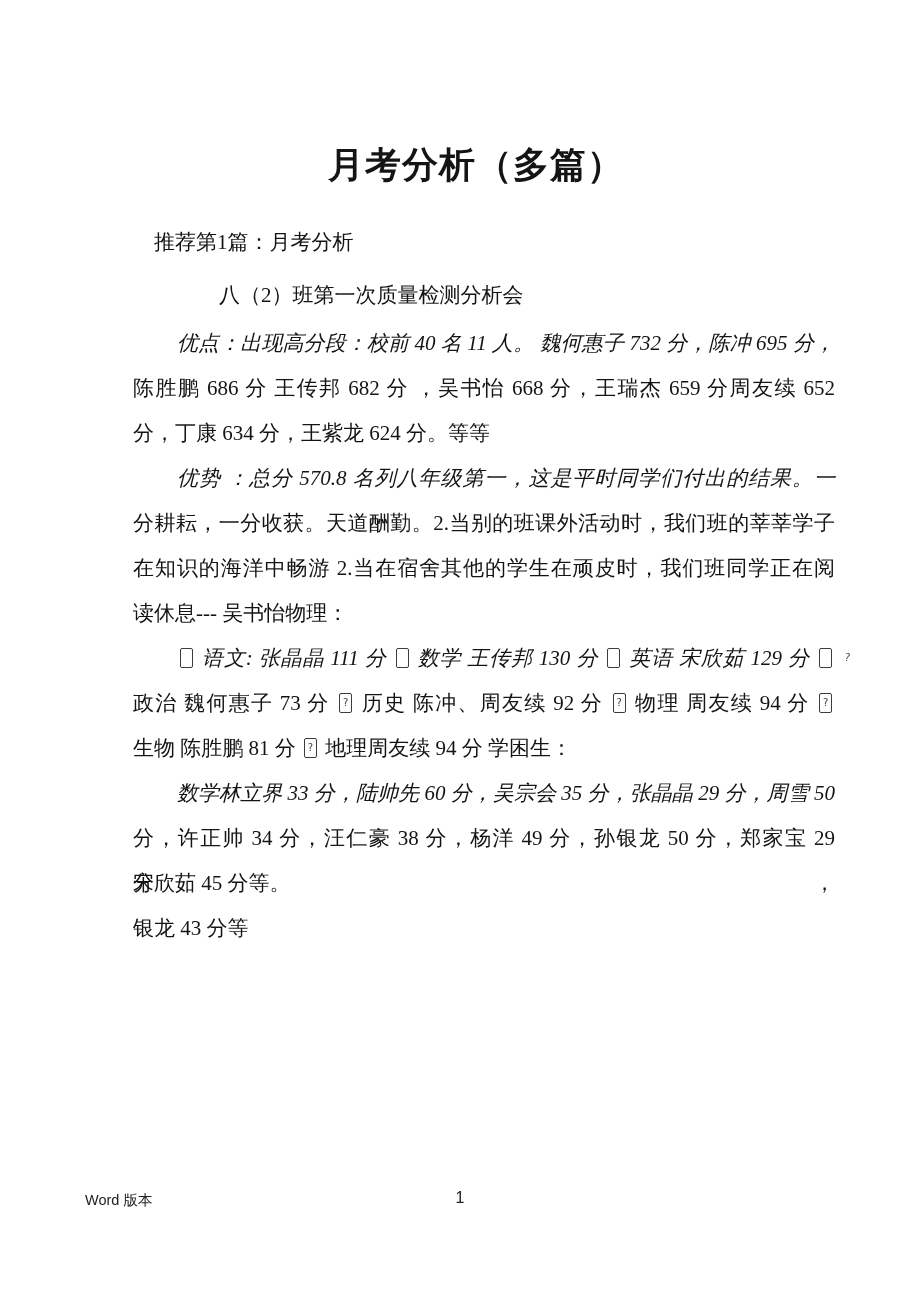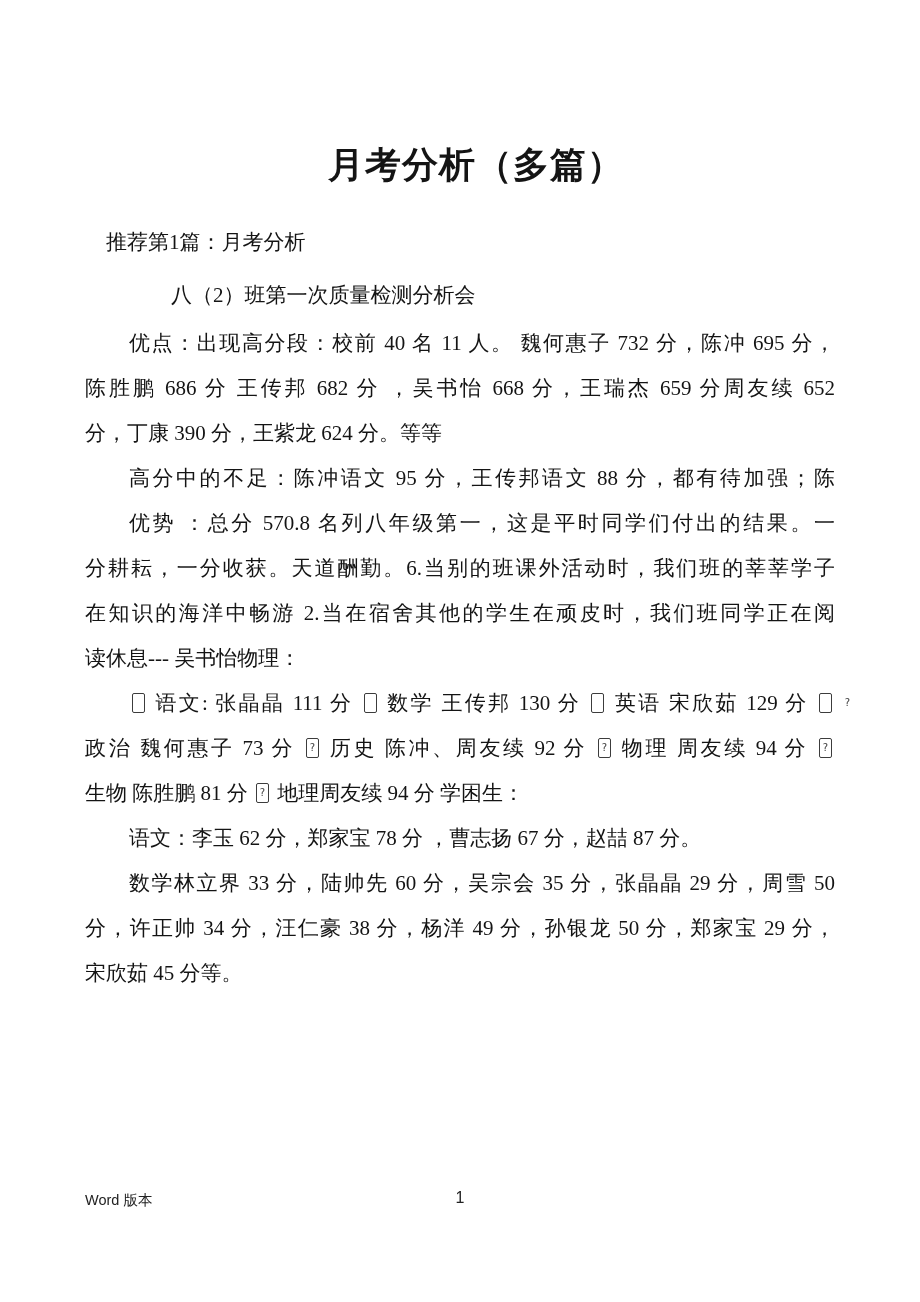--- a/index.html
+++ b/index.html
@@ -27,27 +27,28 @@
   .doc-body{
     position:absolute;
     top:220px;
     left:85px;
     width:750px;
     font-size:21px;
   }
   .line{
     height:45px;
     line-height:45px;
+    margin-left:48px;
   }
   .just{
     text-align:justify;
     text-align-last:justify;
   }
   .i1{text-indent:21px;}
-  .i2{text-indent:44px;}
+  .i2{text-indent:44px;font-style:italic;}
   .i4{text-indent:86px;}
   .m8{margin-bottom:8px;}
   .m3{margin-bottom:3px;}
   .tofu{
     display:inline-block;
     box-sizing:border-box;
     width:13px;
     height:20px;
     border:1.5px solid #3c3c3c;
     border-radius:2px;
@@ -97,33 +98,32 @@
 
 <div class="page">
 
   <h1 class="title">月考分析（多篇）</h1>
 
   <div class="doc-body">
     <div class="line i1 m8">推荐第1篇：月考分析</div>
     <div class="line i4 m3">八（2）班第一次质量检测分析会</div>
     <div class="line i2 just">优点：出现高分段：校前 40 名 11 人。 魏何惠子 732 分，陈冲 695 分，</div>
     <div class="line just">陈胜鹏 686 分 王传邦 682 分 ，吴书怡 668 分，王瑞杰 659 分周友续 652</div>
-    <div class="line">分，丁康 390 分，王紫龙 624 分。等等</div>
-    <div class="line i2 just">高分中的不足：陈冲语文 95 分，王传邦语文 88 分，都有待加强；陈</div>
+    <div class="line">分，丁康 634 分，王紫龙 624 分。等等</div>
     <div class="line i2 just">优势 ：总分 570.8 名列八年级第一，这是平时同学们付出的结果。一</div>
-    <div class="line just">分耕耘，一分收获。天道酬勤。6.当别的班课外活动时，我们班的莘莘学子</div>
+    <div class="line just">分耕耘，一分收获。天道酬勤。2.当别的班课外活动时，我们班的莘莘学子</div>
     <div class="line just">在知识的海洋中畅游 2.当在宿舍其他的学生在顽皮时，我们班同学正在阅</div>
     <div class="line">读休息--- 吴书怡物理：</div>
     <div class="line i2 just"><span class="tofu"></span> 语文: 张晶晶 111 分 <span class="tofu"></span> 数学 王传邦 130 分 <span class="tofu"></span> 英语 宋欣茹 129 分 <span class="tofu"></span></div>
     <div class="line just">政治 魏何惠子 73 分 <span class="tofu"></span> 历史 陈冲、周友续 92 分 <span class="tofu"></span> 物理 周友续 94 分 <span class="tofu"></span></div>
     <div class="line">生物 陈胜鹏 81 分 <span class="tofu"></span> 地理周友续 94 分 学困生：</div>
-    <div class="line i2">语文：李玉 62 分，郑家宝 78 分 ，曹志扬 67 分，赵喆 87 分。</div>
     <div class="line i2 just">数学林立界 33 分，陆帅先 60 分，吴宗会 35 分，张晶晶 29 分，周雪 50</div>
     <div class="line just">分，许正帅 34 分，汪仁豪 38 分，杨洋 49 分，孙银龙 50 分，郑家宝 29 分，</div>
     <div class="line">宋欣茹 45 分等。</div>
+    <div class="line">银龙 43 分等</div>
   </div>
 
   <div class="footer">
     <span class="footer-left">Word 版本</span>
     <span class="footer-page">1</span>
   </div>
 
 </div>
 
 </body></html>

